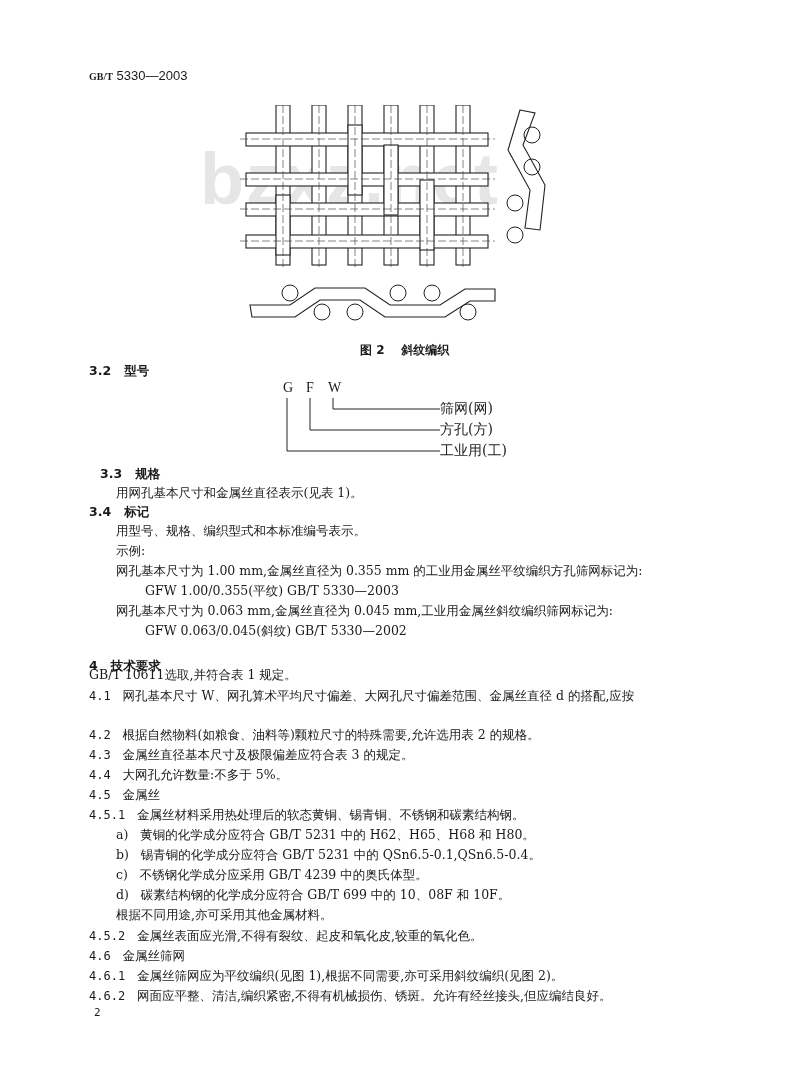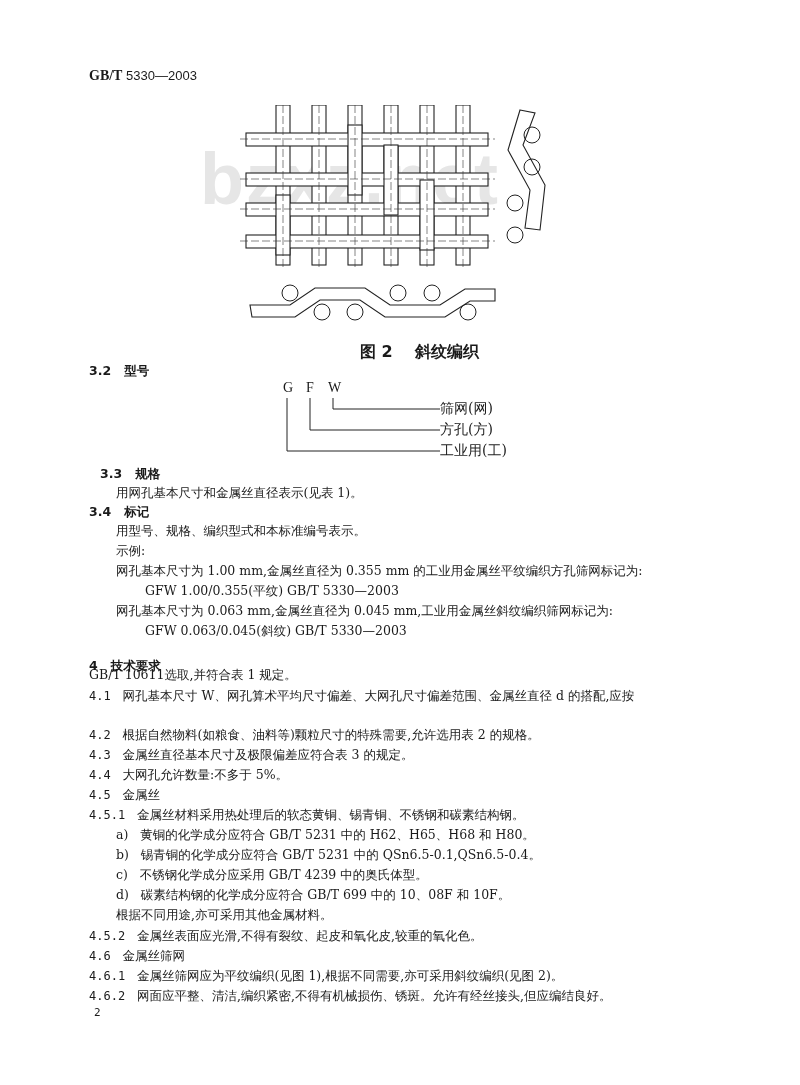--- a/index.html
+++ b/index.html
@@ -1,24 +1,24 @@
 <!DOCTYPE html>
 <html><head>
 <meta charset="utf-8">
 <style>
   html, body { margin:0; padding:0; background:#ffffff; }
   body { width:800px; height:1085px; position:relative; overflow:hidden;
          font-family:"DejaVu Serif", "Liberation Serif", serif; color:#1a1a1a; }
   .abs { position:absolute; }
   .hdr { left:89px; top:68px; font-size:13px; font-family:"Liberation Sans", sans-serif; }
-  .hdr b { font-family:"Liberation Serif", serif; font-weight:bold; font-size:14px; }
+  .hdr b { font-family:"Liberation Serif", serif; font-weight:bold; font-size:10px; }
   .figure { left:240px; top:105px; width:340px; height:230px; }
   .watermark { left:200px; top:138px; font-family:"Liberation Sans", sans-serif; font-weight:bold;
                font-size:72px; color:#e6e6e6; letter-spacing:2px; z-index:0; }
-  .caption { left:360px; top:342px; font-size:16px; font-family:"DejaVu Sans", sans-serif; font-weight:bold; }
+  .caption { left:360px; top:342px; font-size:12px; font-family:"DejaVu Sans", sans-serif; font-weight:bold; }
   .line { font-size:12.5px; line-height:18px; white-space:nowrap; }
   .sec { font-family:"DejaVu Sans", sans-serif; }
   .num { display:inline-block; font-family:"DejaVu Sans Mono", monospace; font-size:12px; }
   .bold { font-weight:bold; }
   .code-diagram { left:280px; top:380px; width:260px; height:82px; }
   .code-diagram .letter { position:absolute; font-family:"Liberation Serif", serif; font-size:14px; top:0; }
   .code-diagram .lbl { position:absolute; font-size:14px; left:160px; white-space:nowrap; }
   .pageno { left:94px; top:1006px; font-size:11px; font-family:"DejaVu Sans Mono", monospace; }
 </style>
 </head>
@@ -118,21 +118,21 @@
 
 <div class="abs line sec bold" style="left:89px; top:503px;">
   <span>3.4</span>&nbsp;&nbsp;
   <span>标记</span>
 </div>
 <div class="abs line" style="left:116px; top:522px;">用型号、规格、编织型式和本标准编号表示。</div>
 <div class="abs line" style="left:116px; top:542px;">示例:</div>
 <div class="abs line" style="left:116px; top:562px;">网孔基本尺寸为 1.00 mm,金属丝直径为 0.355 mm 的工业用金属丝平纹编织方孔筛网标记为:</div>
 <div class="abs line" style="left:145px; top:582px;">GFW 1.00/0.355(平纹)   GB/T 5330—2003</div>
 <div class="abs line" style="left:116px; top:602px;">网孔基本尺寸为 0.063 mm,金属丝直径为 0.045 mm,工业用金属丝斜纹编织筛网标记为:</div>
-<div class="abs line" style="left:145px; top:622px;">GFW 0.063/0.045(斜纹)   GB/T 5330—2003</div>
+<div class="abs line" style="left:145px; top:622px;">GFW 0.063/0.045(斜纹)   GB/T 5330—2002</div>
 
 <div class="abs line sec bold" style="left:89px; top:657px;">
   <span>4</span>&nbsp;&nbsp;
   <span>技术要求</span>
 </div>
 
 <div class="abs line" style="left:89px; top:687px;">
   <span class="num">4.1</span>&nbsp;&nbsp;
   <span>网孔基本尺寸 W、网孔算术平均尺寸偏差、大网孔尺寸偏差范围、金属丝直径 d 的搭配,应按</span>
 </div>

